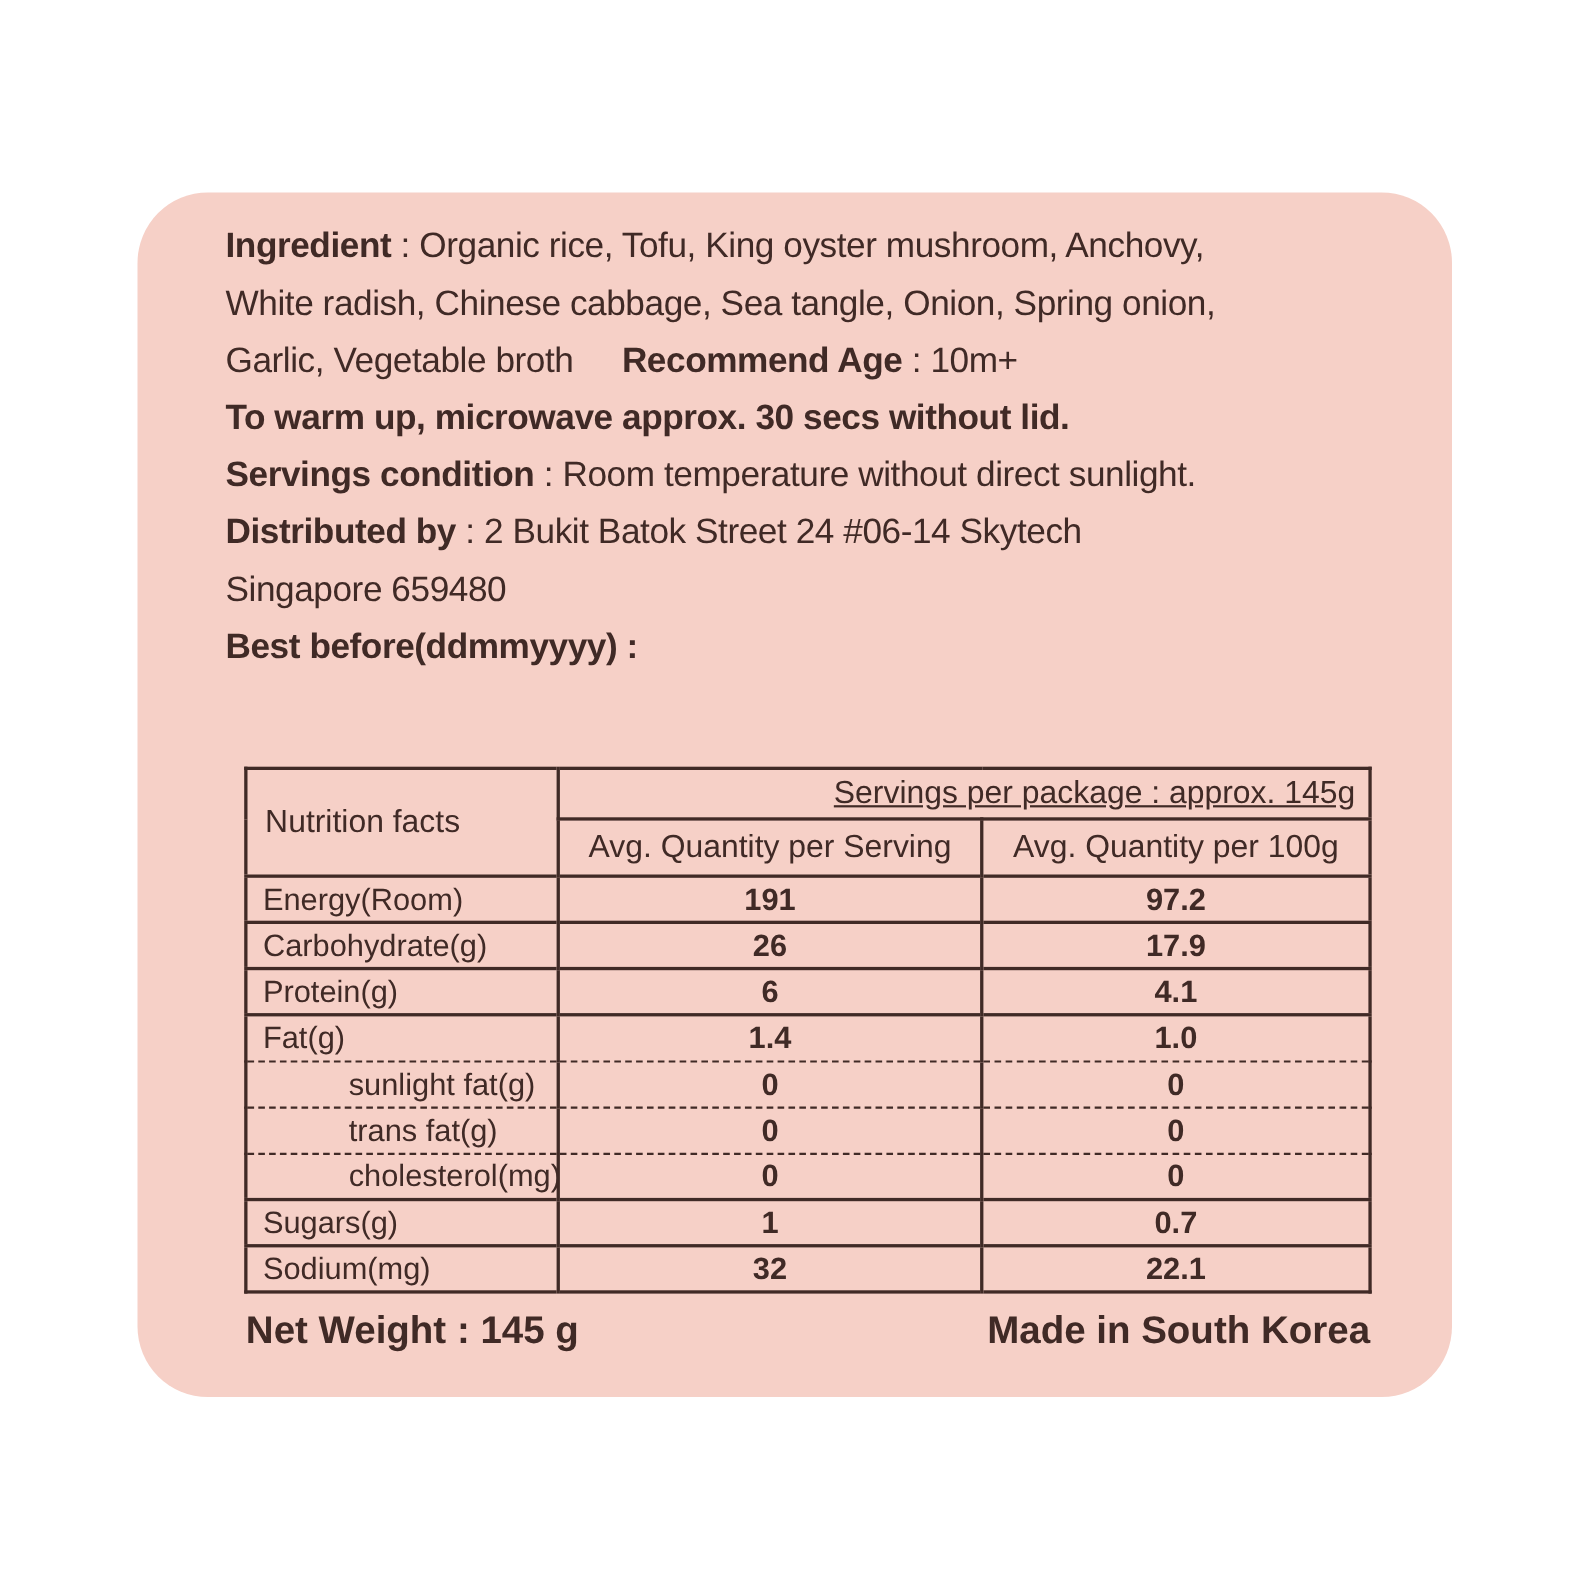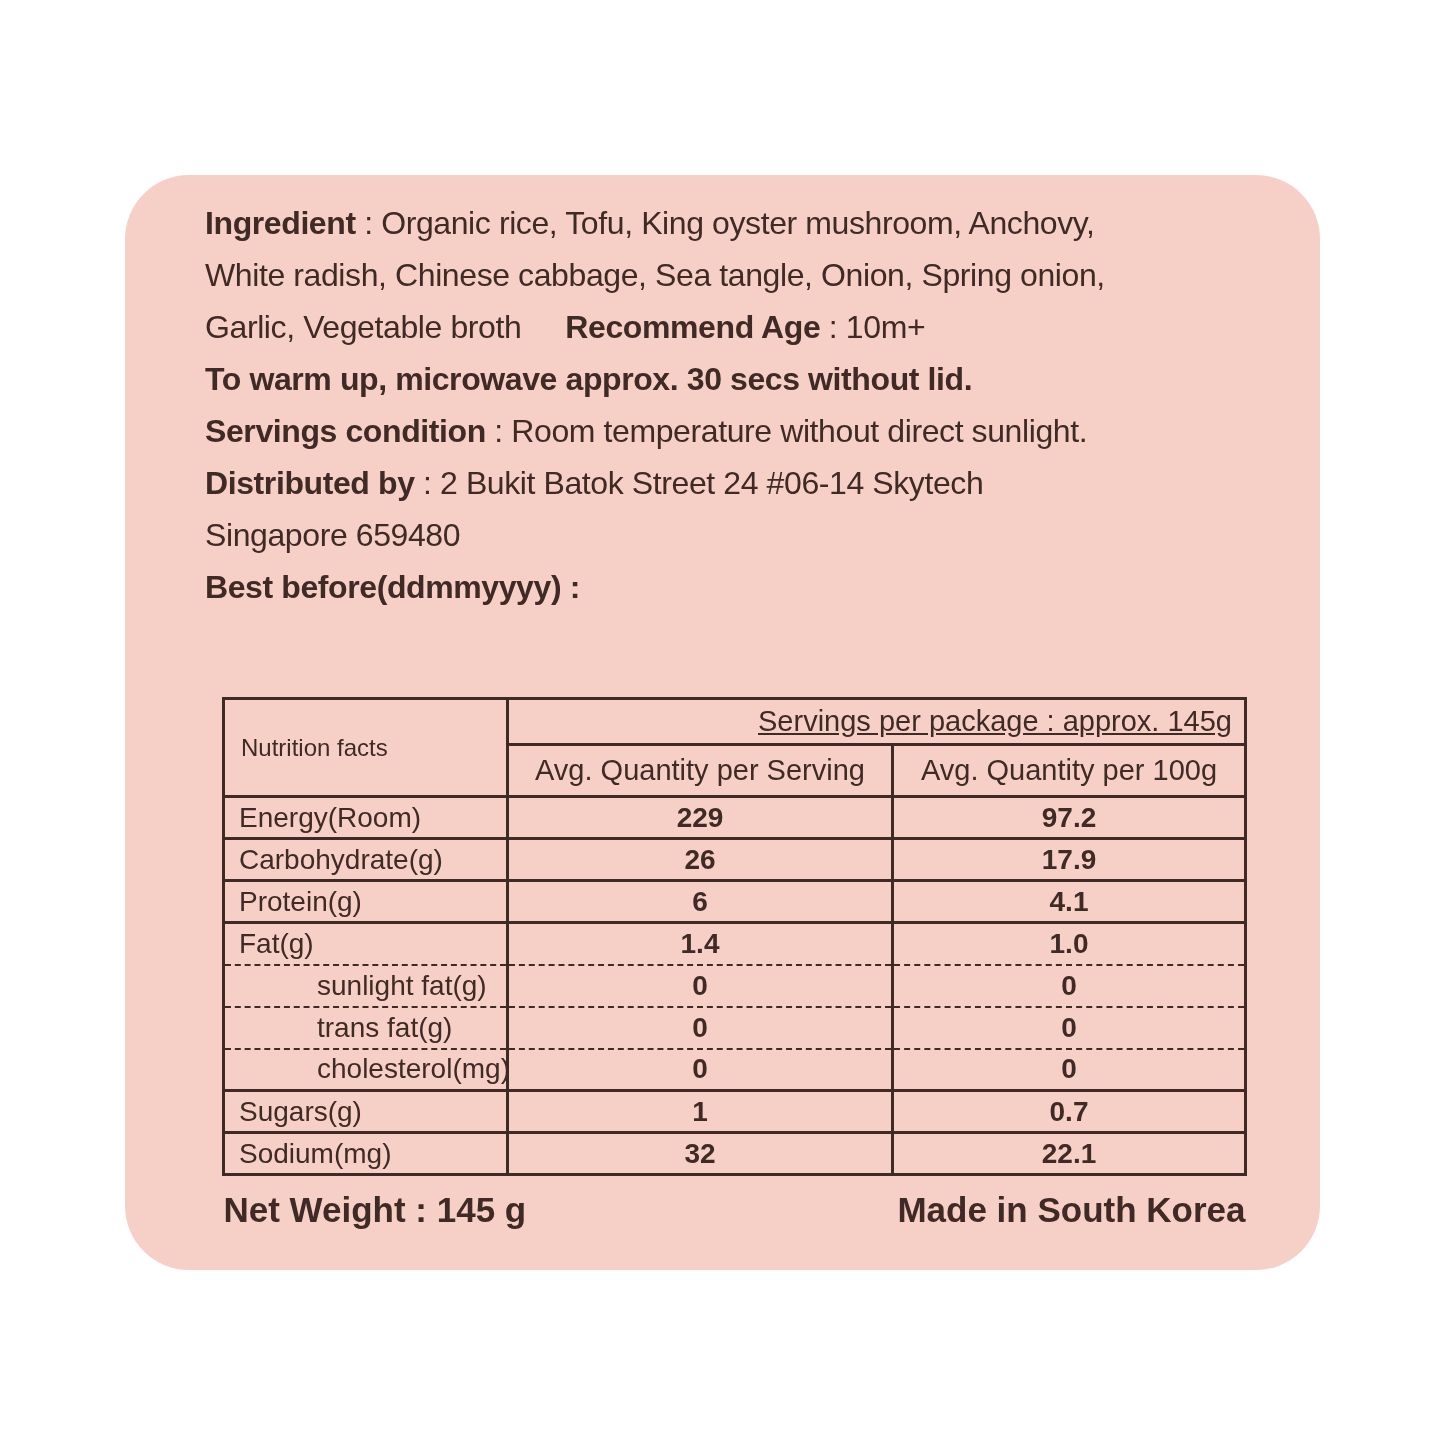--- a/index.html
+++ b/index.html
@@ -30,21 +30,21 @@
   .table-wrap{margin-top:84px;display:flex;justify-content:center;}
   table.ntable{
     width:1022px;border-collapse:collapse;table-layout:fixed;
     border:3px solid var(--ink);color:var(--ink);
   }
   table.ntable col.c1{width:284px;}
   table.ntable col.c2{width:385px;}
   table.ntable col.c3{width:353px;}
   .ntable th,.ntable td{font-weight:normal;vertical-align:middle;}
   .cell-title{
-    font-size:24px;font-weight:bold;text-align:left;padding-left:16px;
+    font-size:29px;font-weight:bold;text-align:left;padding-left:16px;
   }
   .cell-servings{
     font-size:29px;text-align:right;padding-right:12px;height:46px;
     border-left:3px solid var(--ink);border-bottom:3px solid var(--ink);text-decoration:underline;
   }
   .cell-colhead{
     font-size:29px;text-align:center;height:52px;
     border-left:3px solid var(--ink);
   }
   .ntable tbody tr{height:42px;}
@@ -105,21 +105,21 @@
             <th class="cell-servings" colspan="2">Servings per package : approx. 145g</th>
           </tr>
           <tr>
             <th class="cell-colhead">Avg. Quantity per Serving</th>
             <th class="cell-colhead">Avg. Quantity per 100g</th>
           </tr>
         </thead>
         <tbody>
           <tr class="solid-top">
             <td class="lbl">Energy(Room)</td>
-            <td class="val bl">229</td>
+            <td class="val bl">191</td>
             <td class="val bl">97.2</td>
           </tr>
           <tr class="solid-top">
             <td class="lbl">Carbohydrate(g)</td>
             <td class="val bl">26</td>
             <td class="val bl">17.9</td>
           </tr>
           <tr class="solid-top">
             <td class="lbl">Protein(g)</td>
             <td class="val bl">6</td>

